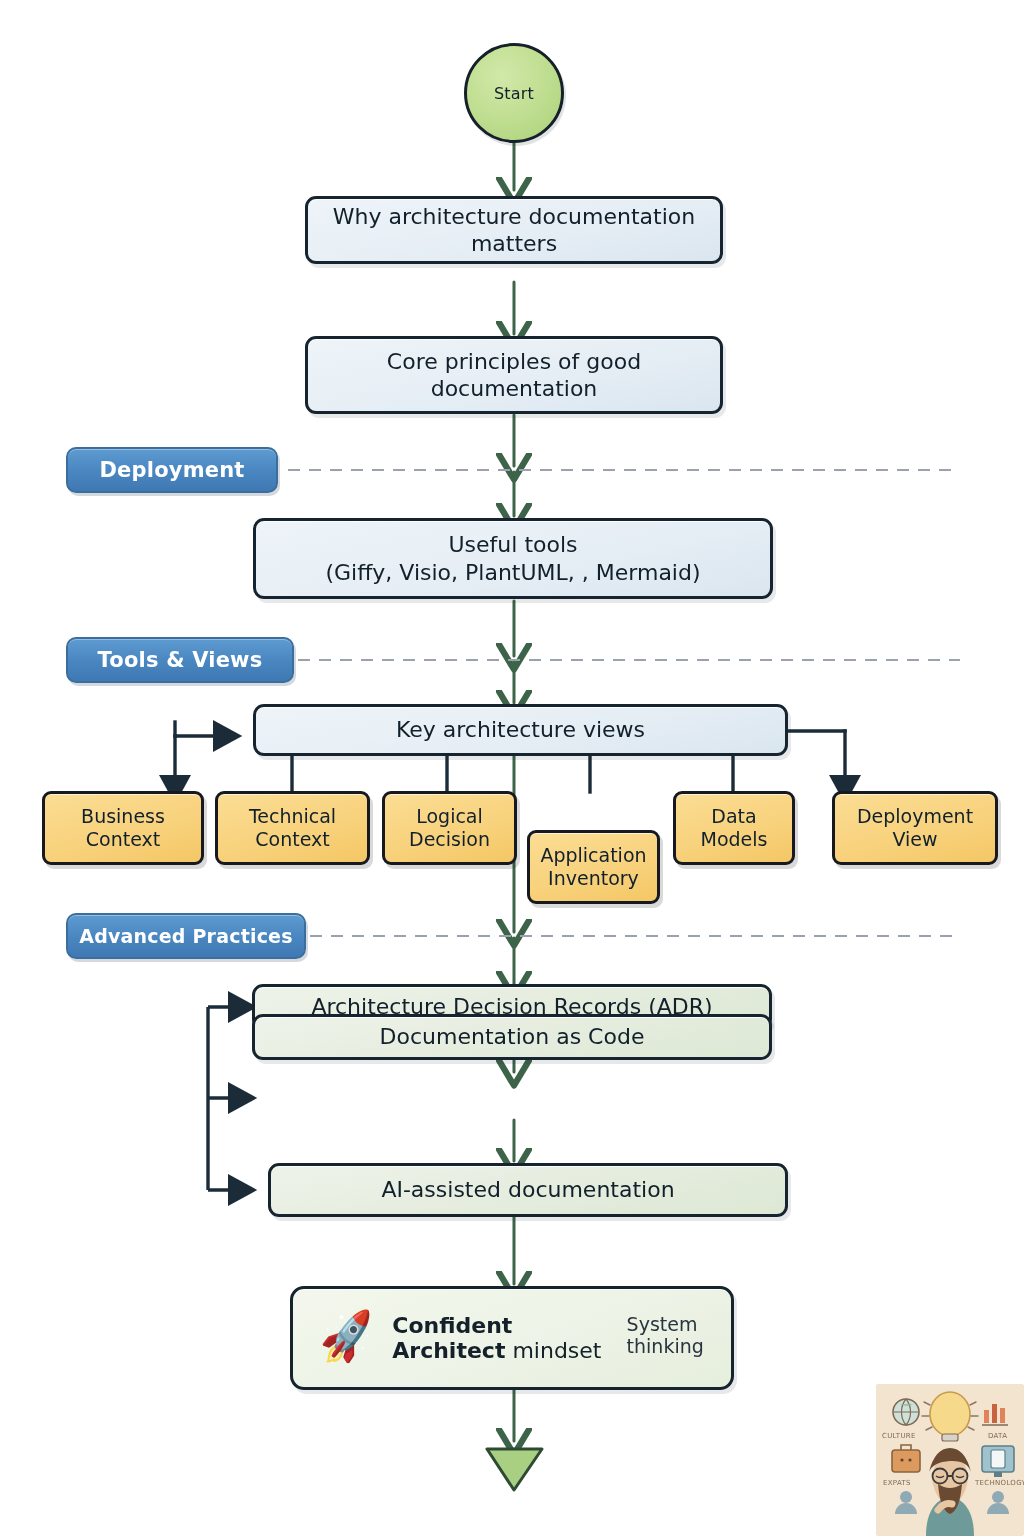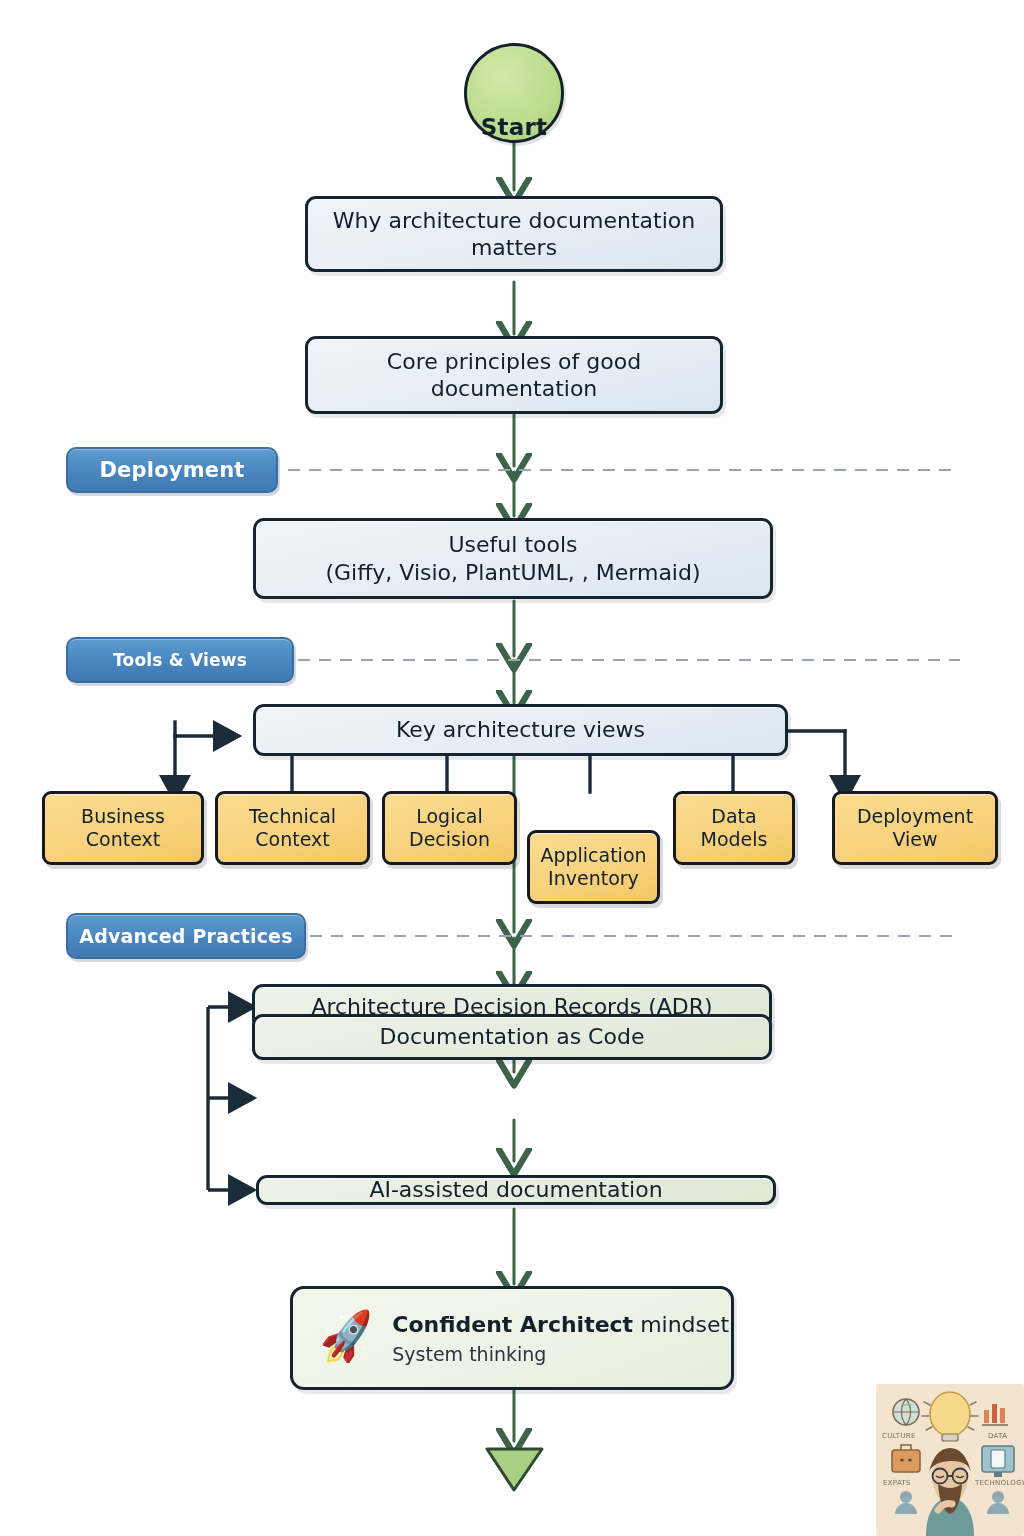--- a/index.html
+++ b/index.html
@@ -14,23 +14,22 @@
   svg#wires{position:absolute;left:0;top:0;width:1024px;height:1536px;pointer-events:none;}
 
   .node{position:absolute;box-sizing:border-box;display:flex;flex-direction:column;
         align-items:center;justify-content:center;text-align:center;color:#12202b;}
 
   
   .start-node{
     width:100px;height:100px;border-radius:50%;
     background:radial-gradient(circle at 38% 32%,#d2e8a8 0%,#bedd8f 55%,#a9d178 100%);
     border:3px solid #15202a;
-    font-size:23px;font-weight:700;letter-spacing:.2px;
+    font-size:16px;font-weight:400;letter-spacing:.2px;
     box-shadow:2px 3px 0 rgba(20,30,40,.13);
-    justify-content:flex-end;
   }
 
   
   .box-blue{
     background:linear-gradient(168deg,#eef4f8 0%,#e6eef5 55%,#dae6ef 100%);
     border:3px solid #16242f;border-radius:11px;
     box-shadow:3px 4px 0 rgba(20,32,42,.10), inset 0 1px 0 #fbfdff;
     font-size:22px;line-height:1.25;padding:6px 14px;
   }
   
@@ -61,21 +60,21 @@
 
   
   .mindset{
     position:absolute;box-sizing:border-box;
     background:linear-gradient(160deg,#f3f7ed 0%,#edf3e6 55%,#e6eedd 100%);
     border:3px solid #16242f;border-radius:14px;
     box-shadow:3px 4px 0 rgba(20,32,42,.10), inset 0 1px 0 #fdfffa;
     display:flex;align-items:center;padding:0 0 0 26px;gap:16px;
   }
   .mindset .rocket{font-size:46px;line-height:1;transform:rotate(-8deg);}
-  .mindset .mtext{display:flex;flex-direction:column;gap:6px;}
+  .mindset .mtext{display:flex;flex-direction:row;gap:6px;}
   .mindset .m1{font-size:22px;color:#14202a;}
   .mindset .m1 b{font-weight:700;}
   .mindset .m1 span.light{font-weight:400;}
   .mindset .m2{font-size:19px;color:#2a3440;}
 
   
   .watermark{position:absolute;border-radius:3px;overflow:hidden;}
   .wm-inner{position:relative;width:100%;height:100%;background:#f2e3cf;}
   .wm-label{position:absolute;font-size:7px;font-weight:400;color:#7d6a57;letter-spacing:.3px;}
 </style>
@@ -137,21 +136,21 @@
       <path d="M208,1190 L245,1190" marker-end="url(#kArrow)"></path>
     </g>
 
     <polygon points="487,1449 542,1449 514,1490" fill="#a9cf83" stroke="#2e4a33" stroke-width="3" stroke-linejoin="round"></polygon>
   </svg>
 
   <div class="node start-node" style="left:464px;top:43px;">
     <span>Start</span>
   </div>
 
-  <div class="node box-blue" style="left:305px;top:196px;width:418px;height:76px;">
+  <div class="node box-blue" style="left:305px;top:196px;width:418px;height:68px;">
     <span>Why architecture documentation matters</span>
   </div>
 
   <div class="node box-blue" style="left:305px;top:336px;width:418px;height:78px;">
     <span>Core principles of good documentation</span>
   </div>
 
   <div class="node box-blue" style="left:253px;top:518px;width:520px;height:81px;">
     <span>Useful tools</span>
     <span>(Giffy, Visio, PlantUML, , Mermaid)</span>
@@ -185,38 +184,38 @@
     <span>Deployment</span>
     <span>View</span>
   </div>
 
   <div class="node box-green" style="left:252px;top:984px;width:520px;height:46px;">
     <span>Architecture Decision Records (ADR)</span>
   </div>
   <div class="node box-green" style="left:252px;top:1014px;width:520px;height:46px;">
     <span>Documentation as Code</span>
   </div>
-  <div class="node box-green" style="left:256px;top:1163px;width:520px;height:30px;margin-top:12px;">
+  <div class="node box-green" style="left:268px;top:1163px;width:520px;height:54px;">
     <span>AI-assisted documentation</span>
   </div>
 
   <div class="mindset" style="left:290px;top:1286px;width:444px;height:104px;">
     <span class="rocket">🚀</span>
     <span class="mtext">
       <span class="m1">
         <b>Confident Architect</b><span class="light"> mindset</span>
       </span>
       <span class="m2">System thinking</span>
     </span>
   </div>
 
   <div class="lane-badge" style="left:66px;top:447px;width:212px;font-size:21px;">
     <span>Deployment</span>
   </div>
-  <div class="lane-badge" style="left:66px;top:637px;width:228px;font-size:17px;">
+  <div class="lane-badge" style="left:66px;top:637px;width:228px;font-size:21px;">
     <span>Tools &amp; Views</span>
   </div>
   <div class="lane-badge" style="left:66px;top:913px;width:240px;font-size:19px;">
     <span>Advanced Practices</span>
   </div>
 
   <div class="watermark" style="left:876px;top:1384px;width:148px;height:152px;">
     <div class="wm-inner">
       <svg viewBox="0 0 148 152" width="148" height="152">
         <rect x="0" y="0" width="148" height="152" fill="#f3e4d0"></rect>

